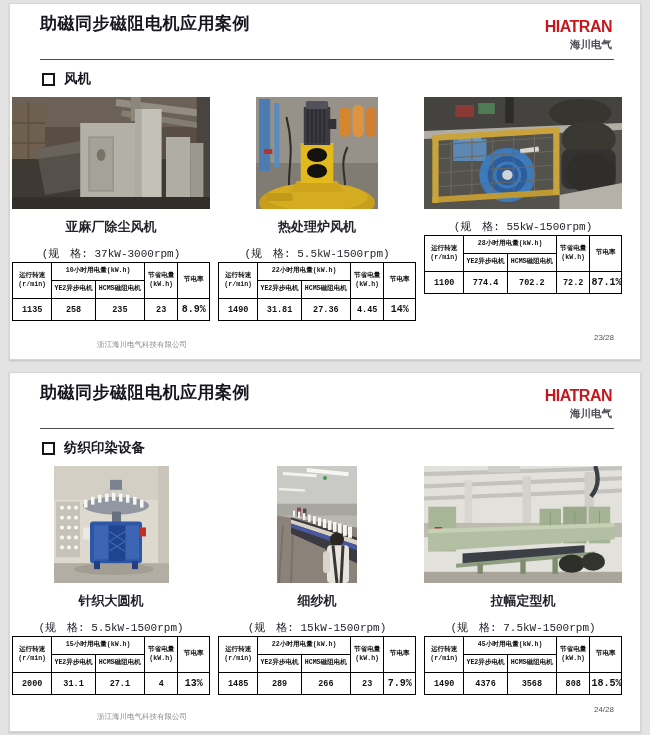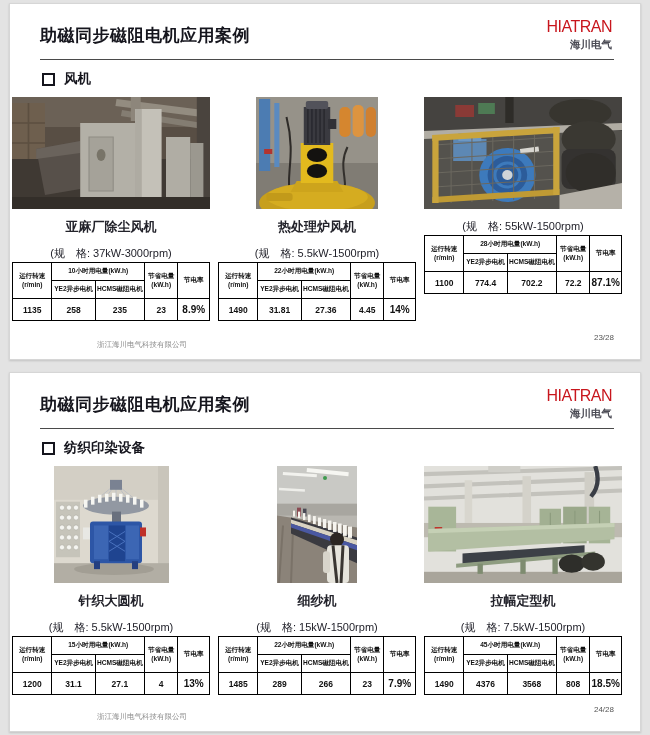--- a/index.html
+++ b/index.html
@@ -11,33 +11,33 @@
   }
   .slide{
     width:632px;background:#ffffff;margin:0 auto;position:relative;
     border:1px solid #d6d6d6;box-shadow:0 1px 2px rgba(0,0,0,.15);
     box-sizing:border-box;
   }
   .slide-1{margin-top:3px;height:357px;}
   .slide-2{margin-top:12px;height:360px;}
 
   .slide-title{
-    position:absolute;top:20px;left:30px;
+    position:absolute;top:8px;left:30px;
     font-size:17px;font-weight:bold;color:#15151d;letter-spacing:.5px;
   }
   .divider{position:absolute;top:55px;left:30px;right:26px;border-bottom:1.4px solid #4a4a4a;}
   .logo{position:absolute;top:15px;right:28px;text-align:right;line-height:1;}
-  .logo-brand{font-size:16px;font-weight:normal;color:#c8161d;letter-spacing:-.5px;}
+  .logo-brand{font-size:16px;font-weight:bold;color:#c8161d;letter-spacing:-.5px;}
   .logo-cn{font-size:10.5px;font-weight:bold;color:#4a4a54;margin-top:4px;}
 
   .section{position:absolute;top:66px;left:32px;display:flex;align-items:center;gap:9px;justify-content:center;}
   .section-bullet{width:9px;height:9px;border:2.4px solid #15151d;display:inline-block;}
   .section-label{font-size:13.5px;font-weight:bold;color:#15151d;}
 
-  .cases{position:absolute;top:93px;left:2px;right:18px;display:flex;gap:8px;}
+  .cases{position:absolute;top:93px;left:2px;right:18px;display:flex;gap:8px;font-family:Liberation Mono, monospace;}
   .case{flex:1;min-width:0;display:flex;flex-direction:column;align-items:center;}
   .photo-wrap{width:100%;display:flex;justify-content:center;align-items:stretch;}
   .slide-1 .photo-wrap{height:112px;}
   .slide-2 .photo-wrap{height:117px;}
   .photo{height:100%;}
   .photo svg{display:block;width:100%;height:100%;}
   .pw-full{width:100%;}
   .pw-122{width:122px;}
   .pw-115{width:115px;}
   .pw-80{width:80px;}
@@ -344,21 +344,21 @@
           <td rowspan="2" class="th">运行转速 (r/min)</td>
           <td colspan="2" class="th">15小时用电量(kW.h)</td>
           <td rowspan="2" class="th">节省电量 (kW.h)</td>
           <td rowspan="2" class="th">节电率</td>
         </tr>
         <tr>
           <td class="th">YE2异步电机</td>
           <td class="th">HCMS磁阻电机</td>
         </tr>
         <tr>
-          <td class="val">1200</td>
+          <td class="val">2000</td>
           <td class="val">31.1</td>
           <td class="val">27.1</td>
           <td class="val">4</td>
           <td class="val rate">13%</td>
         </tr>
       </tbody>
         </table>
     </div>
 
     <div class="case">

